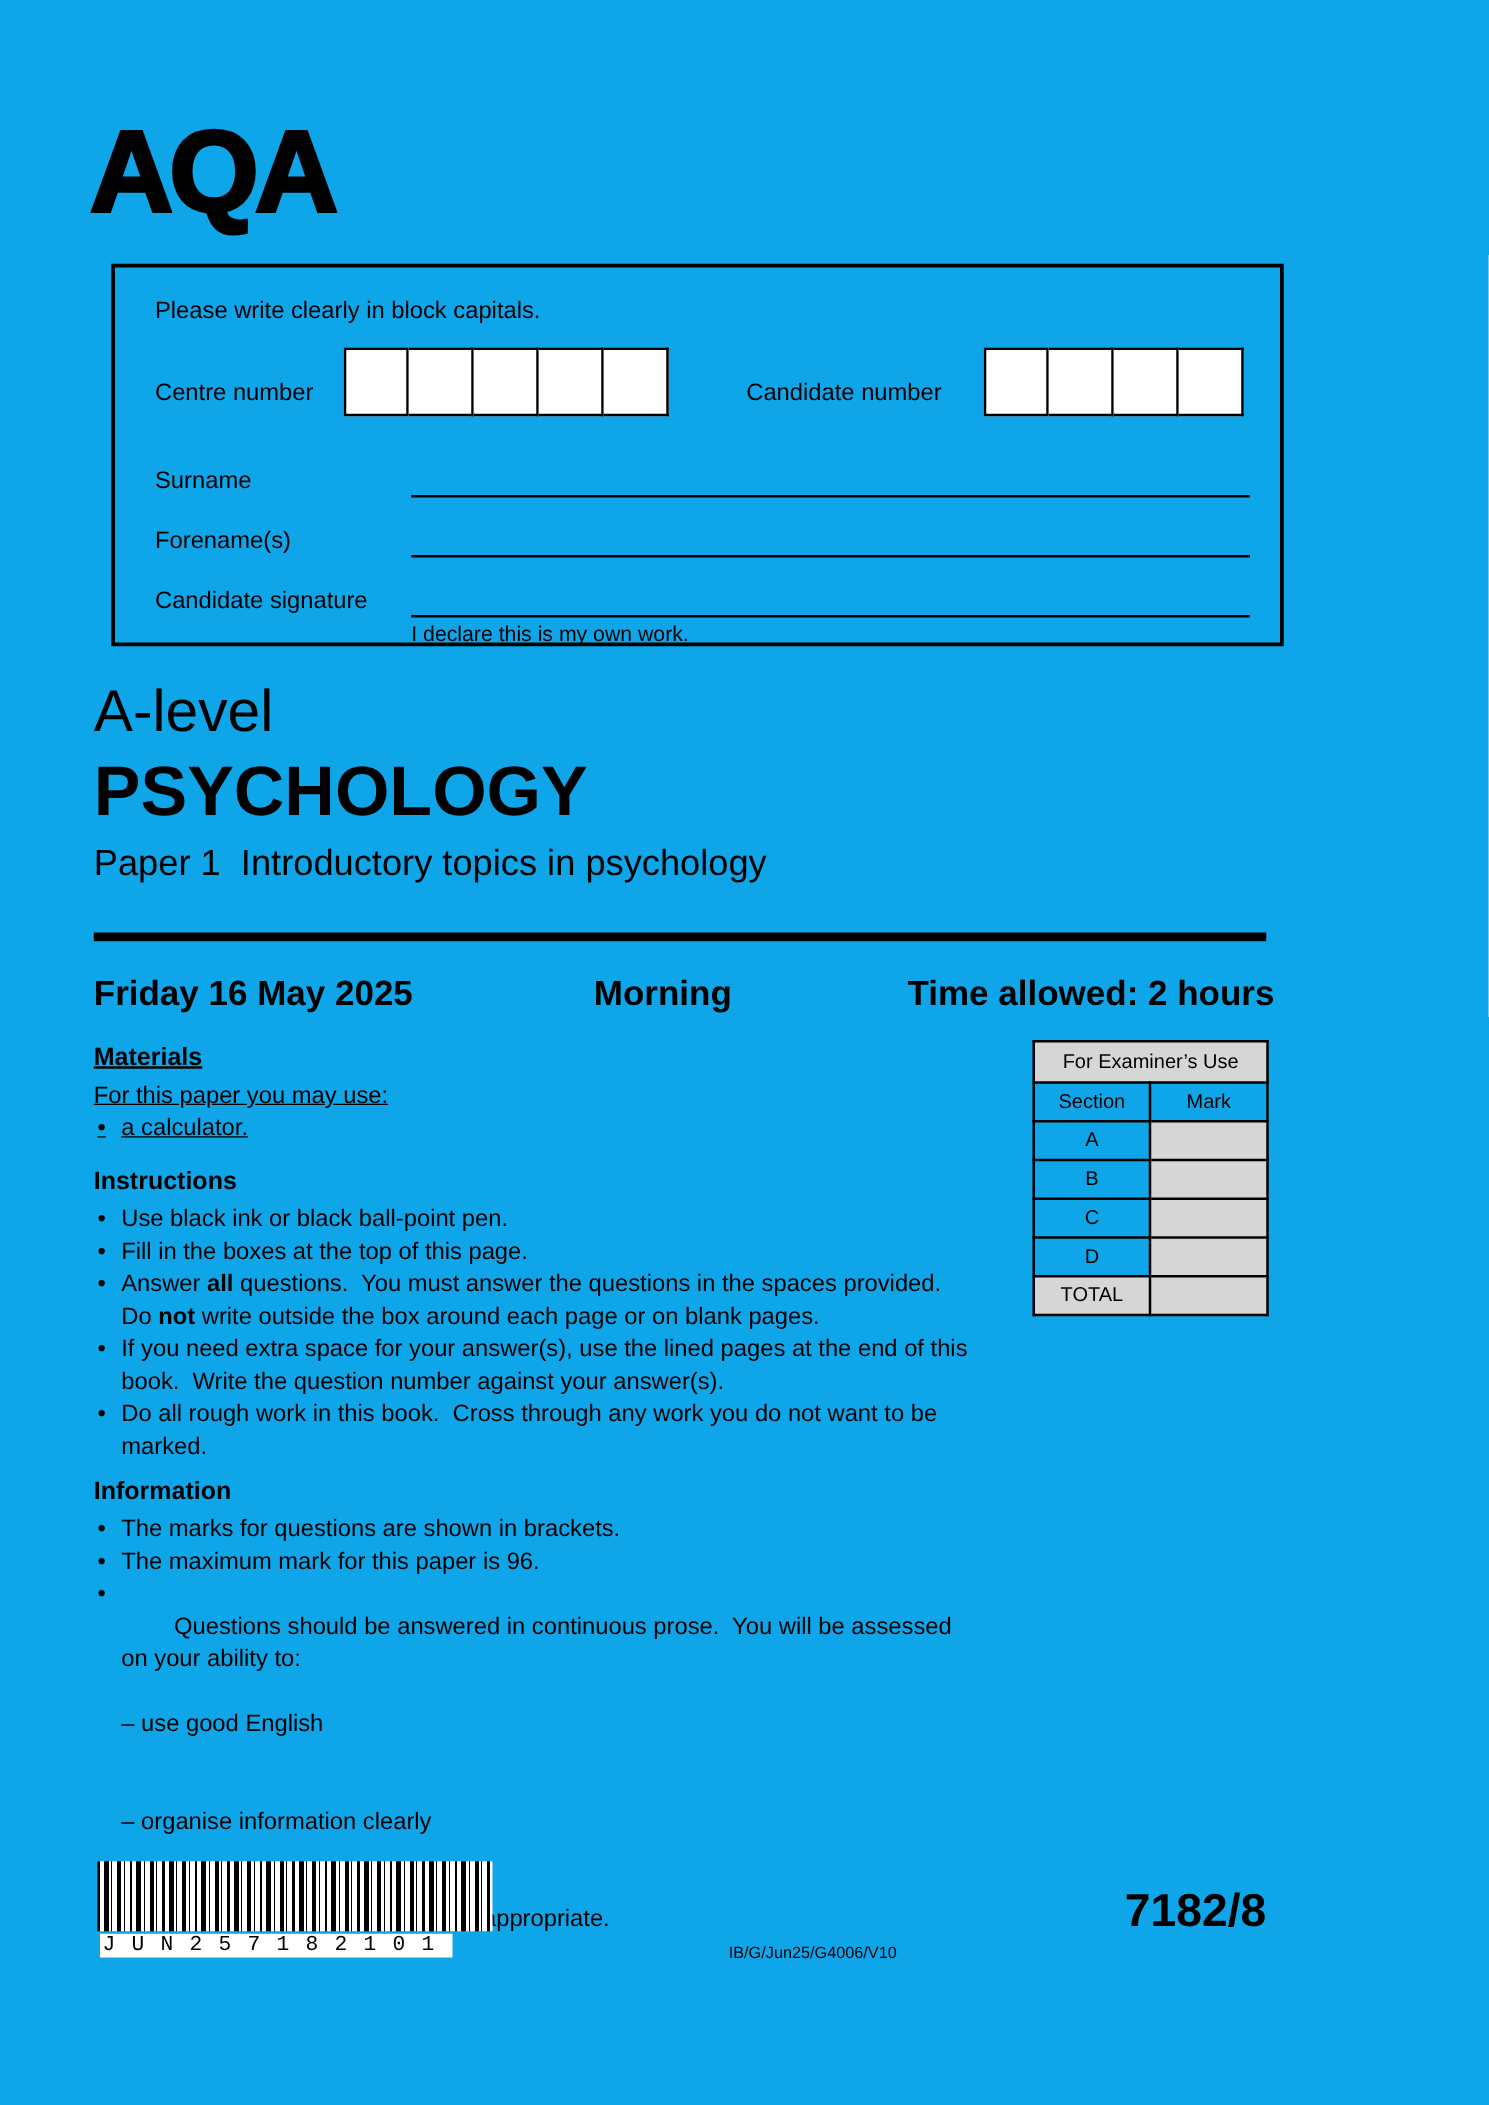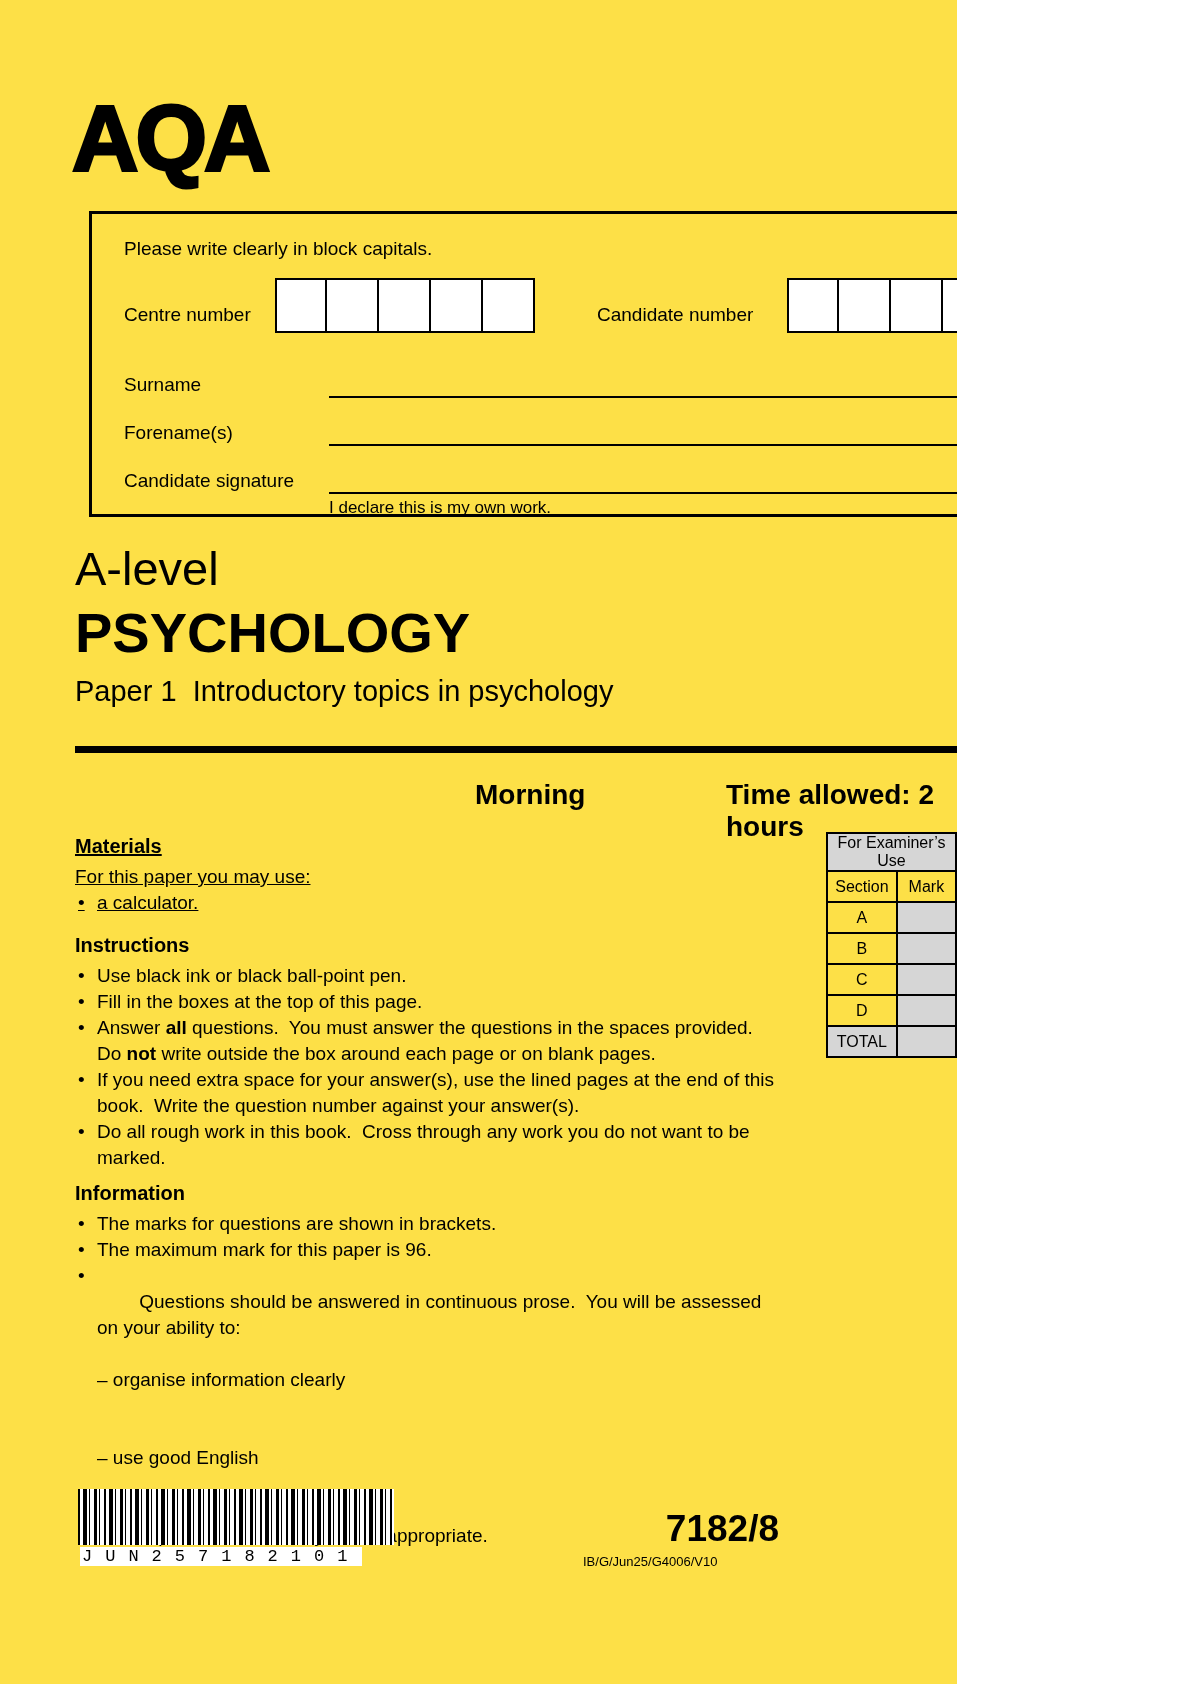--- a/index.html
+++ b/index.html
@@ -1,21 +1,21 @@
 <!DOCTYPE html>
 <html><head>
 <meta charset="utf-8">
 <style>
   * { box-sizing: border-box; margin: 0; padding: 0; }
   html, body { background: #ffffff; }
   .page {
     position: relative;
-    width: 957px;
+    width: 1191px;
     height: 1684px;
-    background: #fde047;
+    background: #0ea5e9;
     color: #000000;
     font-family: "Liberation Sans", "DejaVu Sans", sans-serif;
     overflow: hidden;
   }
   .abs { position: absolute; }
 
   
   .logo {
     left: 72px; top: 86px;
     font-size: 92px;
@@ -140,20 +140,21 @@
     <div class="flabel signature-label">Candidate signature</div>
     <div class="field-line signature-line"></div>
     <div class="declaration">I declare this is my own work.</div>
   </div>
 
   <div class="abs qual">A-level</div>
   <div class="abs subject">PSYCHOLOGY</div>
   <div class="abs paper-title">Paper 1  Introductory topics in psychology</div>
   <div class="abs rule"></div>
 
+  <div class="abs sess sess-date">Friday 16 May 2025</div>
   <div class="abs sess sess-am">Morning</div>
   <div class="abs sess sess-time">Time allowed: 2 hours</div>
 
   <div class="abs txt-block materials-block">
     <div class="sec-head">Materials</div>
     <div class="intro-line">For this paper you may use:</div>
     <div class="bullet">
       <span class="dot">•</span>
       <span class="btext">a calculator.</span>
     </div>
@@ -222,22 +223,22 @@
       <span class="btext">The marks for questions are shown in brackets.</span>
     </div>
     <div class="bullet">
       <span class="dot">•</span>
       <span class="btext">The maximum mark for this paper is 96.</span>
     </div>
     <div class="bullet">
       <span class="dot">•</span>
       <span class="btext">
         <span>Questions should be answered in continuous prose.  You will be assessed on your ability to:</span>
+        <span class="subline">– use good English</span>
         <span class="subline">– organise information clearly</span>
-        <span class="subline">– use good English</span>
         <span class="subline">– use specialist vocabulary where appropriate.</span>
       </span>
     </div>
   </div>
 
   <div class="abs barcode"></div>
   <div class="abs barcode-digits">JUN257182101</div>
   <div class="abs doc-ref">IB/G/Jun25/G4006/V10</div>
   <div class="abs paper-code">7182/8</div>
 

